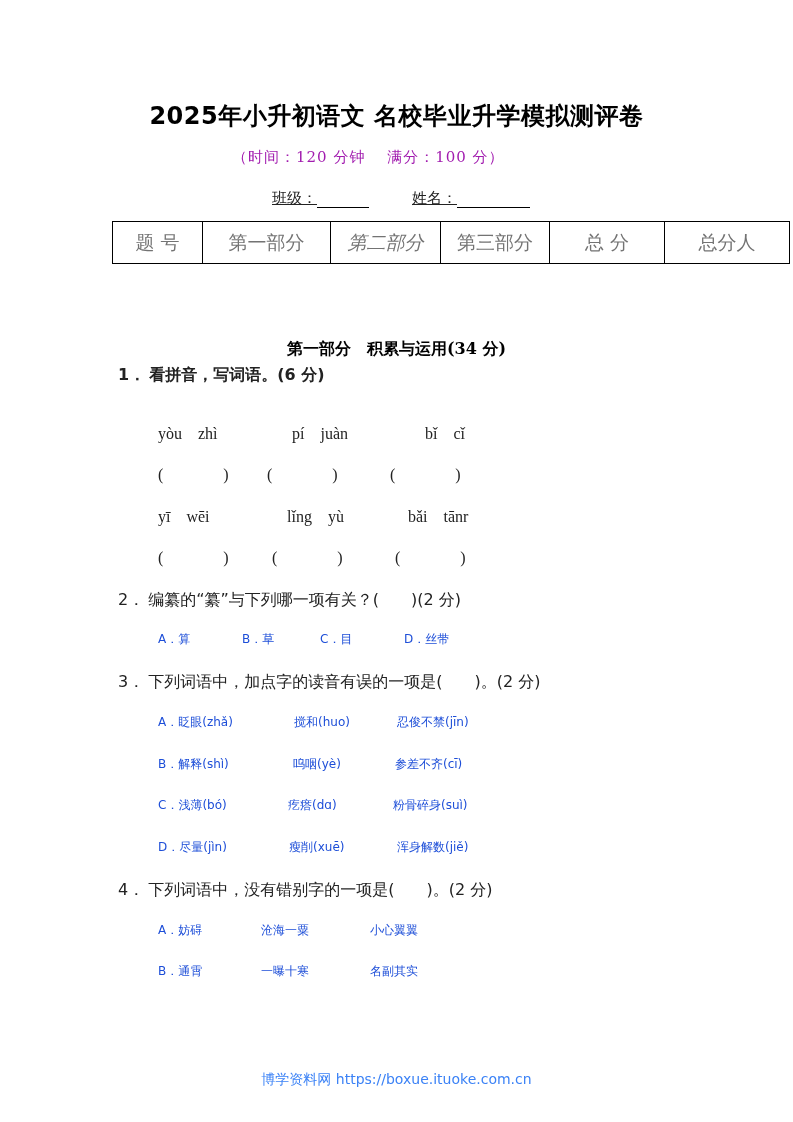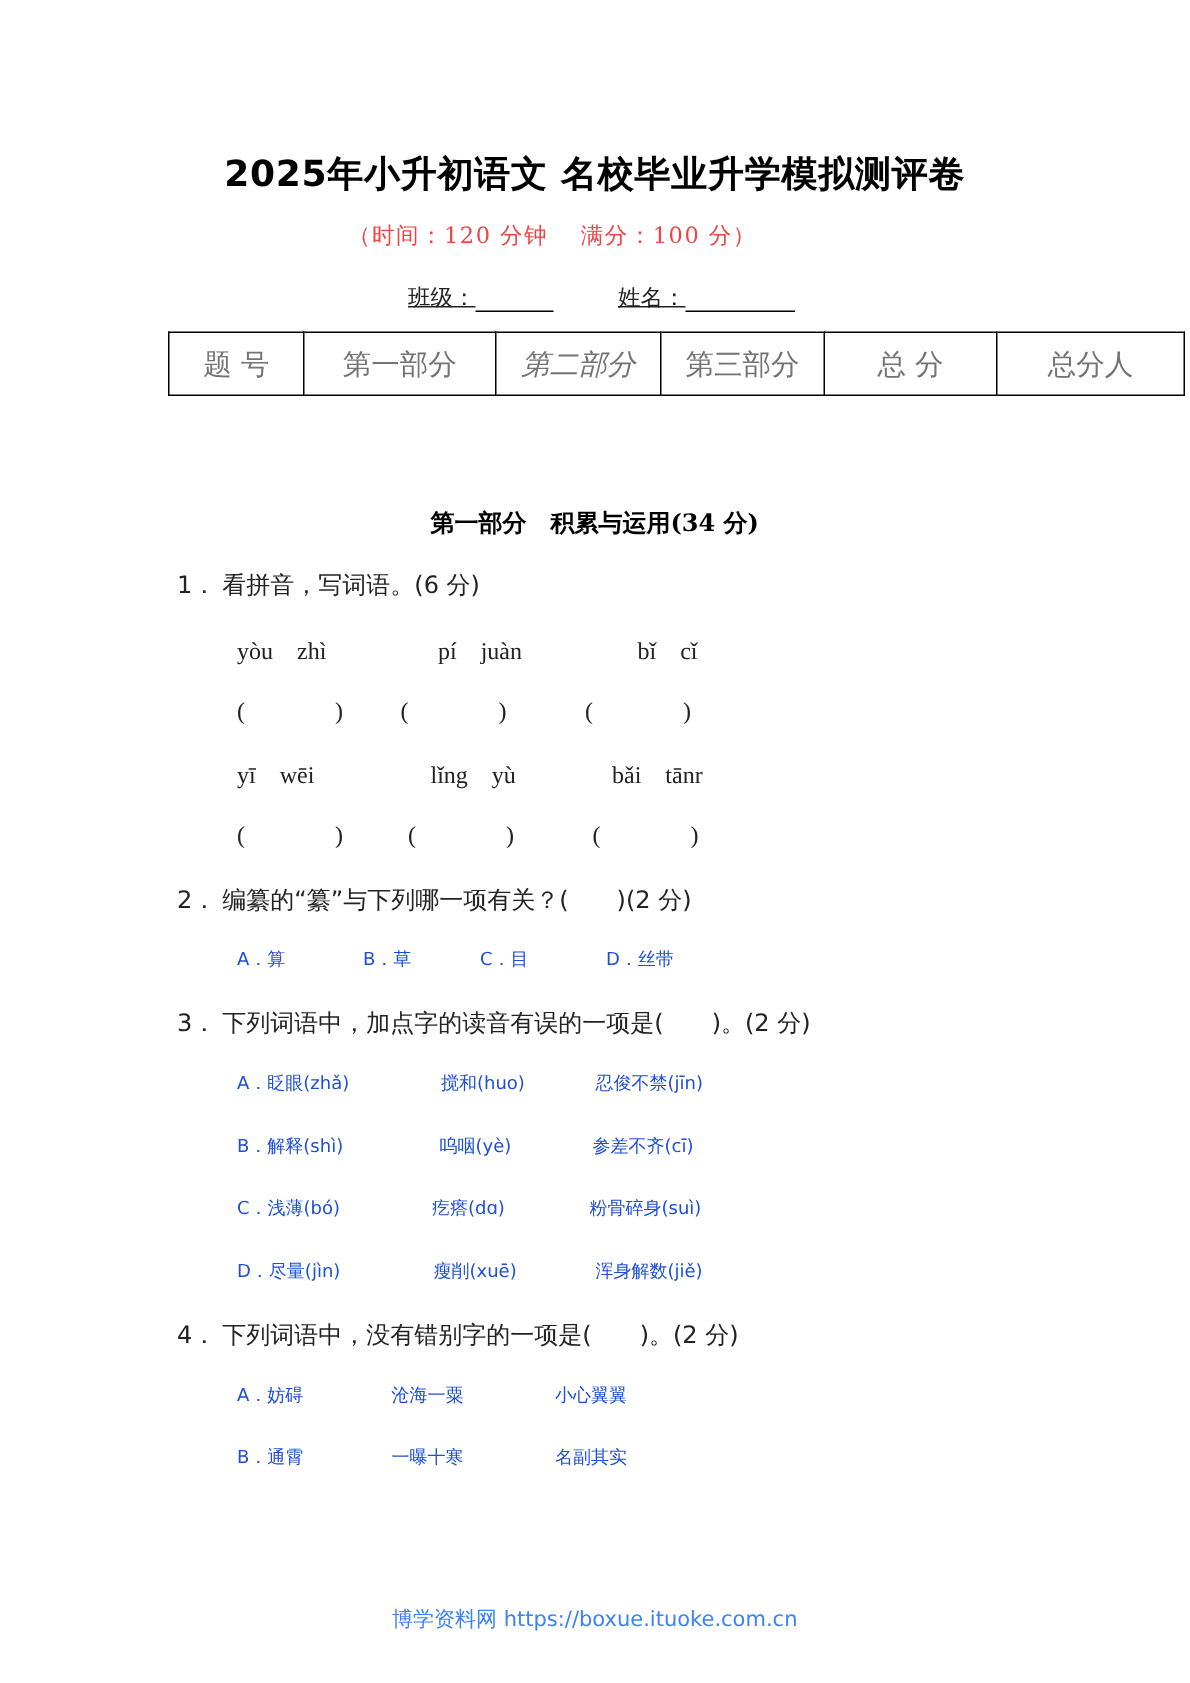--- a/index.html
+++ b/index.html
@@ -1,19 +1,19 @@
 <!DOCTYPE html>
 <html><head>
 <meta charset="utf-8">
 <style>
   html, body { margin: 0; padding: 0; background: #ffffff; }
   body { width: 793px; height: 1122px; position: relative; overflow: hidden; color: #111; font-family: "DejaVu Sans", sans-serif; }
   .abs { position: absolute; white-space: nowrap; }
   .title { left: 0; width: 793px; top: 100px; text-align: center; font-size: 24px; font-weight: bold; letter-spacing: 0.5px; color: #000; font-family: "DejaVu Sans", sans-serif; }
-  .subtitle { left: 232px; top: 148px; font-size: 15px; font-family: "DejaVu Serif", serif; color: #ef4444; letter-spacing: 1px; }
+  .subtitle { left: 232px; top: 148px; font-size: 15px; font-family: "DejaVu Serif", serif; color: #a21caf; letter-spacing: 1px; }
   .info { top: 189px; font-size: 15px; font-family: "DejaVu Serif", serif; color: #222; text-decoration: underline; }
   .blank { display: inline-block; border-bottom: 1px solid #000; height: 16px; vertical-align: bottom; }
   table.score { position: absolute; left: 112px; top: 221px; border-collapse: collapse; }
   table.score td { border: 1.5px solid #000; text-align: center; font-size: 19px; color: #737373; padding: 0; height: 41px; }
   .sec-head { top: 339px; left: 0; width: 793px; text-align: center; font-size: 16px; font-weight: bold; font-family: "DejaVu Serif", serif; color: #000; }
   .q { left: 118px; font-size: 16px; color: #222; font-family: "DejaVu Sans", sans-serif; }
   .q .num { margin-right: 4px; }
   .opt { left: 158px; font-size: 12px; color: #1d4ed8; font-family: "DejaVu Sans", sans-serif; }
   .pinyin { font-family: "Liberation Serif", "DejaVu Serif", serif; font-size: 16px; color: #222; }
   .paren { font-family: "Liberation Serif", "DejaVu Serif", serif; font-size: 16px; color: #222; }
@@ -40,21 +40,21 @@
     <td style="width:109px;font-style:italic;">第二部分</td>
     <td style="width:108px;">第三部分</td>
     <td style="width:114px;">总 分</td>
     <td style="width:124px;">总分人</td>
   </tr>
 </tbody>
   </table>
 
 <div class="abs sec-head">第一部分　积累与运用(34 分)</div>
 
-<div class="abs q" style="top:380px;">
+<div class="abs q" style="top:365px;font-weight:bold;">
   <span class="num">1．</span><span>看拼音，写词语。(6 分)</span>
 </div>
 
 <div class="abs pinyin" style="top:424px; left:158px;">yòu　zhì</div>
 <div class="abs pinyin" style="top:424px; left:292px;">pí　juàn</div>
 <div class="abs pinyin" style="top:424px; left:425px;">bǐ　cǐ</div>
 
 <div class="abs paren" style="top:466px; left:158px;"><span>(</span><span style="display:inline-block;width:60px;"></span><span>)</span></div>
 <div class="abs paren" style="top:466px; left:267px;"><span>(</span><span style="display:inline-block;width:60px;"></span><span>)</span></div>
 <div class="abs paren" style="top:466px; left:390px;"><span>(</span><span style="display:inline-block;width:60px;"></span><span>)</span></div>

